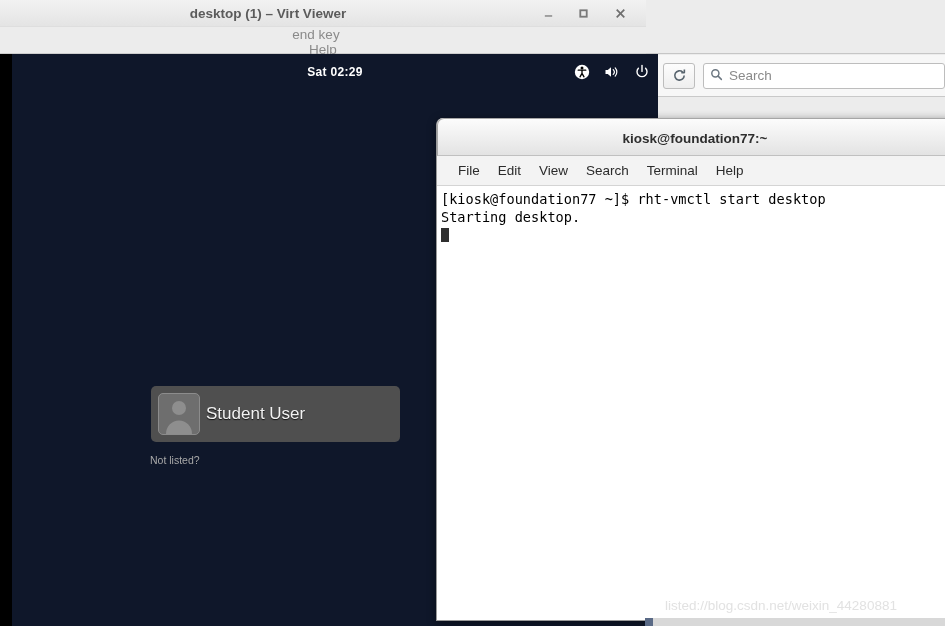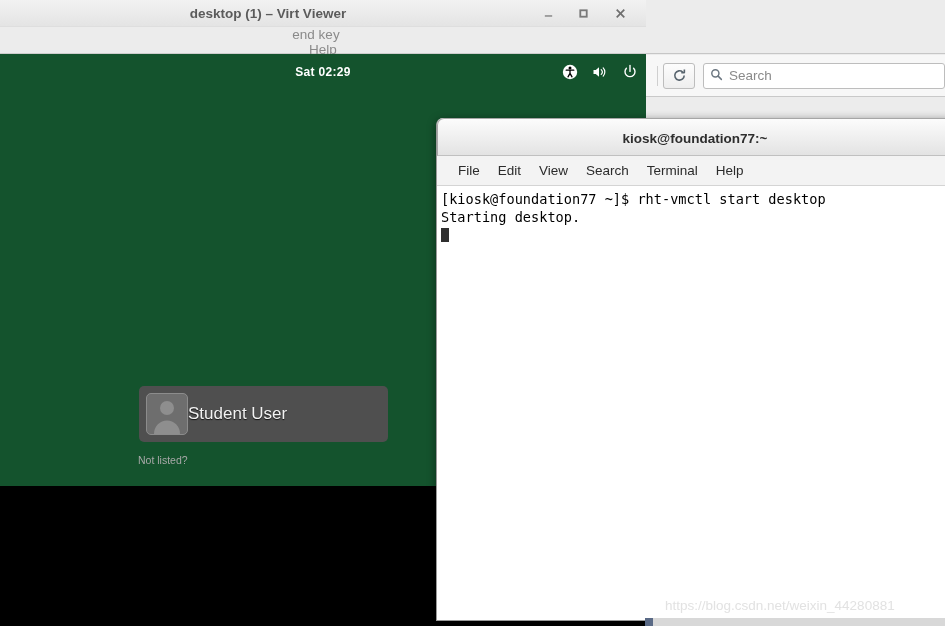--- a/index.html
+++ b/index.html
@@ -78,22 +78,22 @@
   #virt-menubar {
     position:absolute; left:0; top:27px; width:646px; height:27px;
     background:#ececec; border-bottom:1px solid #cdcdcd;
     display:flex; align-items:center;flex-direction:column;
   }
   .vmenu { font-size:13.5px; color:#8a8a8a; padding:0 12px; }
   #vmenu-sendkey { padding-left:0; margin-left:-2px; }
 
   
   #vm-screen {
-    position:absolute; left:0; top:54px; width:646px; height:432px;
-    background:#14532d;
+    position:absolute; left:12px; top:54px; width:646px; height:572px;
+    background:#0f172a;
     overflow:hidden;
   }
   #gdm-topbar {
     position:absolute; left:0; top:0; width:646px; height:36px;
   }
   #gdm-clock {
     position:absolute; left:0; right:0; top:0; height:36px;
     line-height:36px; text-align:center;
     font-size:12px; font-weight:bold; color:#ffffff;
     letter-spacing:0.3px;
@@ -109,21 +109,21 @@
     background:#4f4f4f; border-radius:5px;
     display:flex; align-items:center; padding-left:7px;
   }
   #avatar {
     width:42px; height:42px; border-radius:5px;
     background:#6e6e6e; border:1px solid #8c8c8c;
     display:flex; align-items:flex-end; justify-content:center;
     overflow:hidden;
   }
   #username {
-    margin-left:0; font-size:17px; color:#f2f2f2;
+    margin-left:6px; font-size:17px; color:#f2f2f2;
     text-shadow:0 1px 1px rgba(0,0,0,.8);
   }
   #not-listed {
     position:absolute; left:138px; top:400px;
     font-size:10.5px; color:#a8a8a8;text-align:center;
   }
 
   
   #term-window {
     position:absolute; left:427px; top:118px; width:518px; height:503px;
@@ -285,15 +285,15 @@
     <div class="tmenu">File</div>
     <div class="tmenu">Edit</div>
     <div class="tmenu">View</div>
     <div class="tmenu">Search</div>
     <div class="tmenu">Terminal</div>
     <div class="tmenu">Help</div>
   </div>
   <div id="term-body"><div>[kiosk@foundation77 ~]$ rht-vmctl start desktop</div><div>Starting desktop.</div><div><span class="cursor"></span></div></div>
 </div>
 
-<div id="watermark">https://blog.csdn.net/weixin_44280881</div>
+<div id="watermark">listed://blog.csdn.net/weixin_44280881</div>
 <div id="bottom-strip"></div>
 <div id="bottom-strip-dark"></div>
 
 </body></html>

